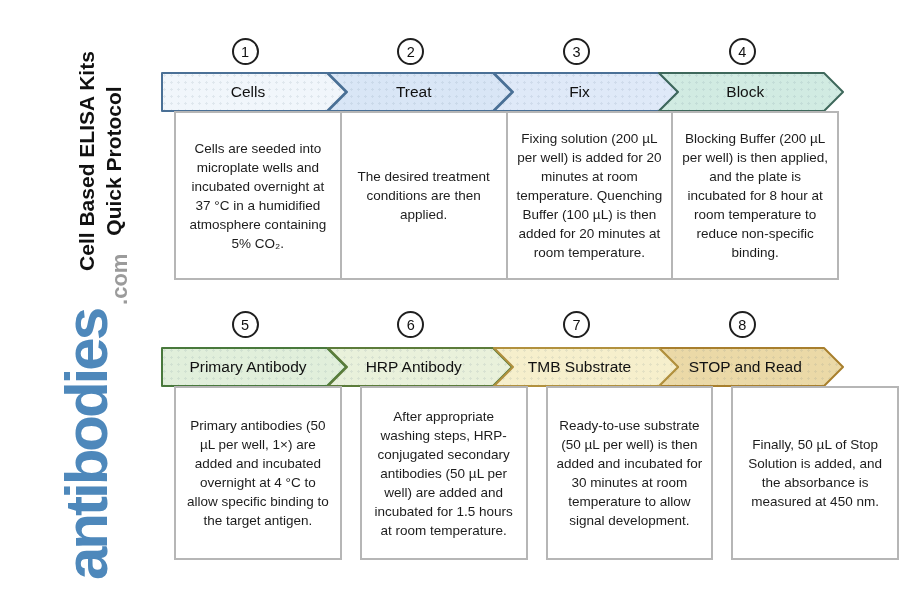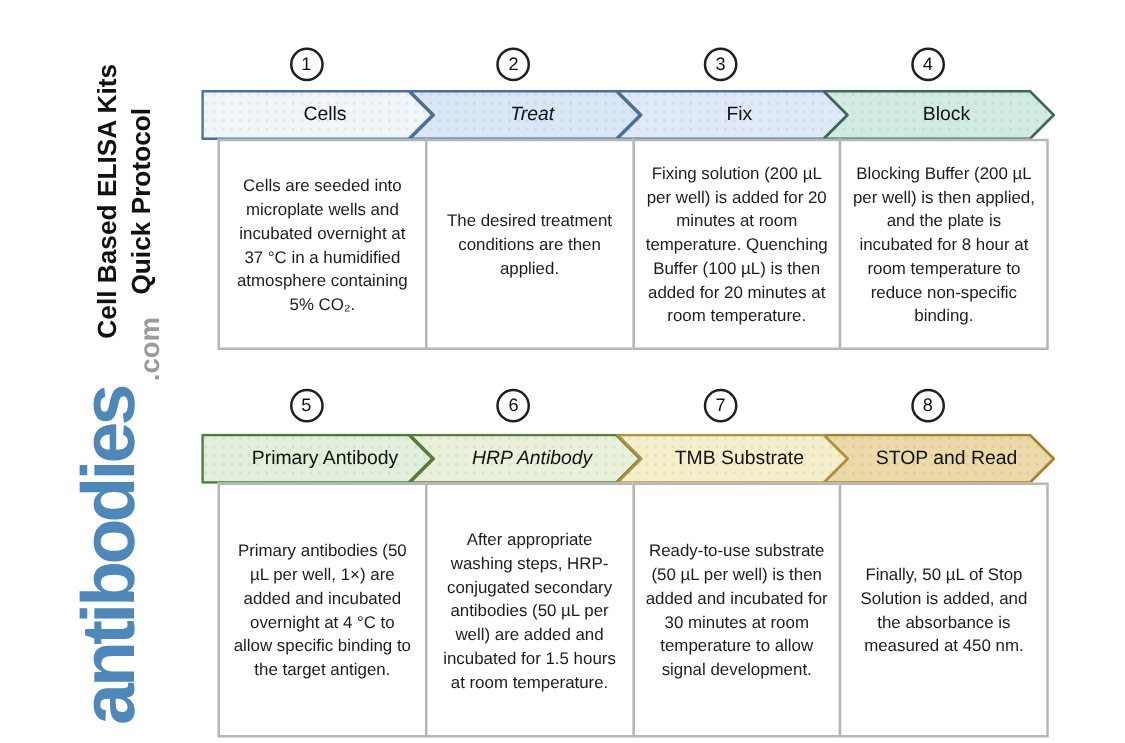--- a/index.html
+++ b/index.html
@@ -76,54 +76,54 @@
 
   
   .arrow {
     position: absolute;
     width: 187px;
     height: 40px;
   }
   .ra1 { top: 72px; }
   .ra2 { top: 347px; }
   .ca0 { left: 161px; }
-  .ca1 { left: 326.75px; font-style: italic; }
+  .ca1 { left: 326.75px; }
   .ca2 { left: 492.5px; }
   .ca3 { left: 658.25px; }
   .arrow svg { position: absolute; left: 0; top: 0; }
   .arrow polygon { stroke-width: 2; stroke-linejoin: round; }
   .arrow-tex {
     position: absolute;
     left: 0; top: 0;
     width: 187px; height: 40px;
     background-image: radial-gradient(circle, rgba(70,95,120,0.10) 1px, transparent 1.3px);
     background-size: 7px 7px;
     pointer-events: none;
   }
   .tex-first { clip-path: polygon(2px 2px, 165px 2px, 183px 20px, 165px 38px, 2px 38px); }
   .tex-notch { clip-path: polygon(2px 2px, 165px 2px, 183px 20px, 165px 38px, 2px 38px, 21px 20px); }
   .arrow-label {
     position: absolute;
-    left: 16px; top: 0;
+    left: 4px; top: 0;
     width: 166px; height: 40px;
     display: flex;
     align-items: center;
     justify-content: center;
     font-size: 15.5px;
     color: #111111;
   }
 
   
   .box-row {
     position: absolute;
     left: 174px;
     display: flex;
   }
   .rb1 { top: 111px; height: 169px; }
-  .rb2 { top: 386px; height: 204px; }
+  .rb2 { top: 386px; height: 174px; gap: 20px; }
   .step-box {
     box-sizing: border-box;
     width: 167.75px;
     border: 2px solid #b6b6b6;
     background: #ffffff;
     display: flex;
     align-items: center;
     justify-content: center;
     padding: 6px 8px;
   }

